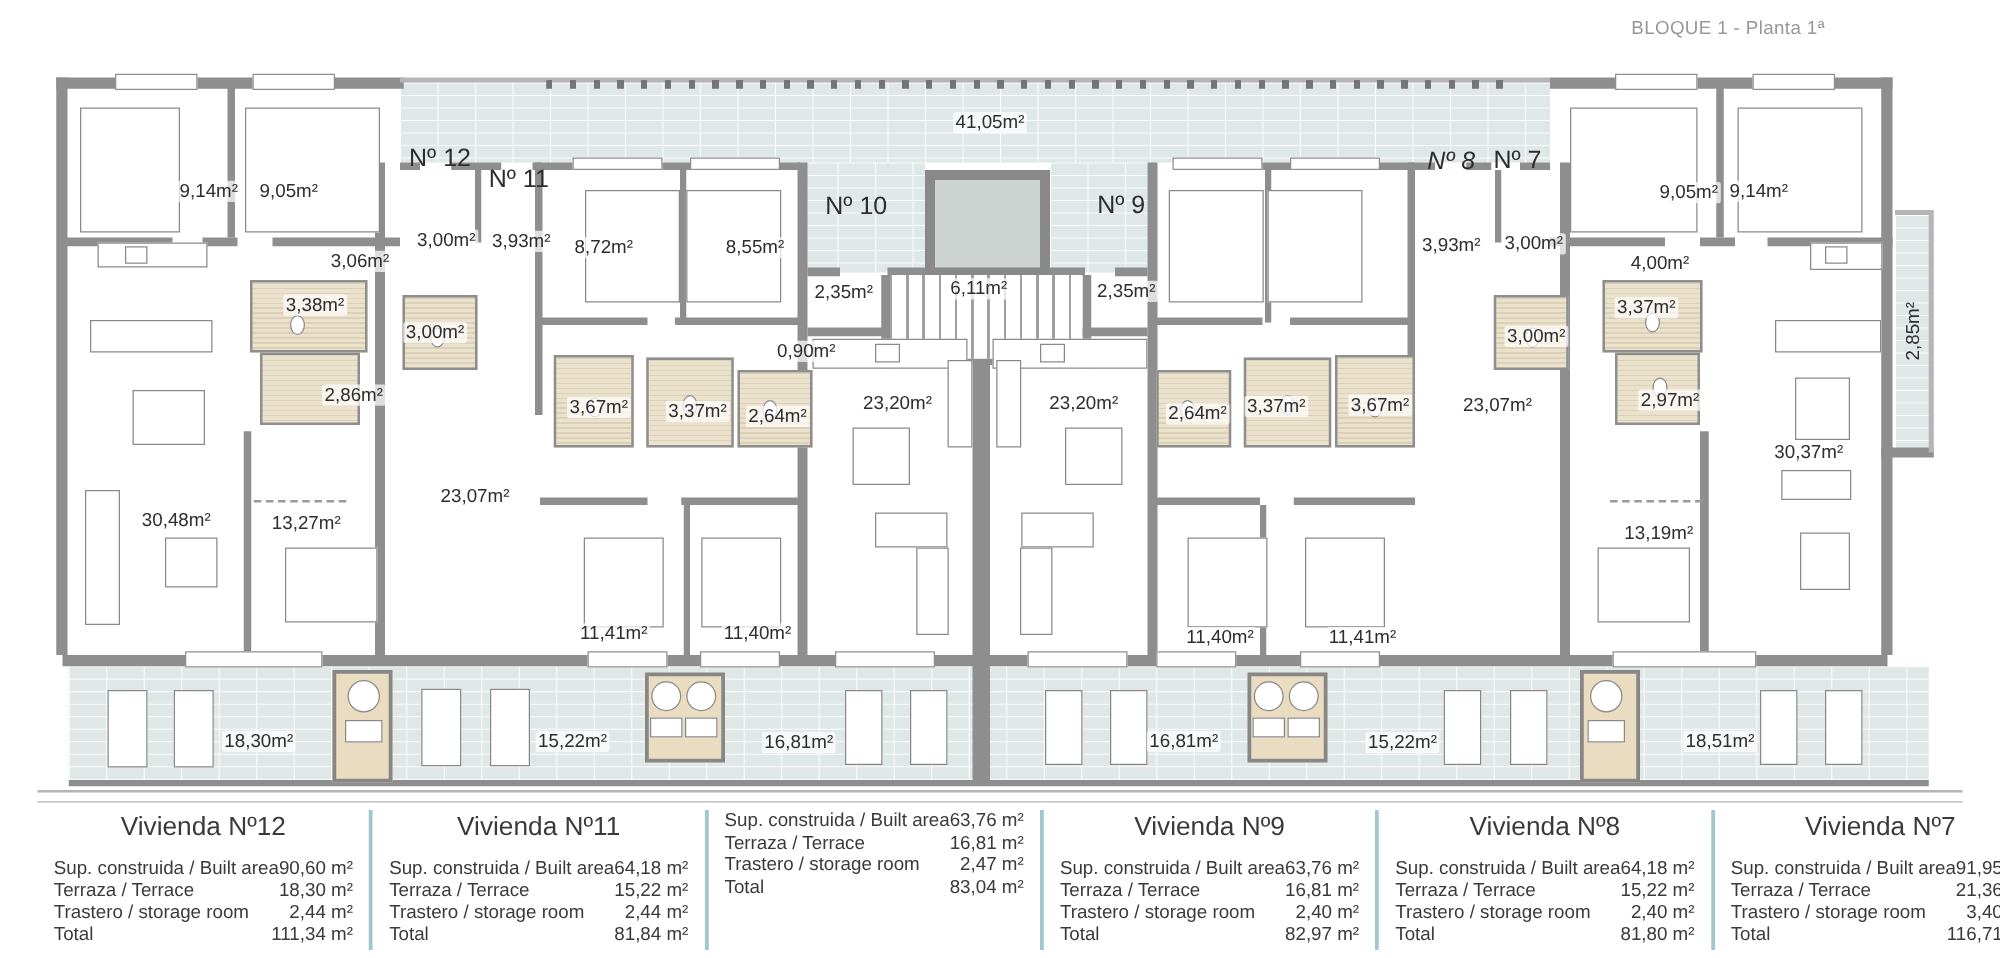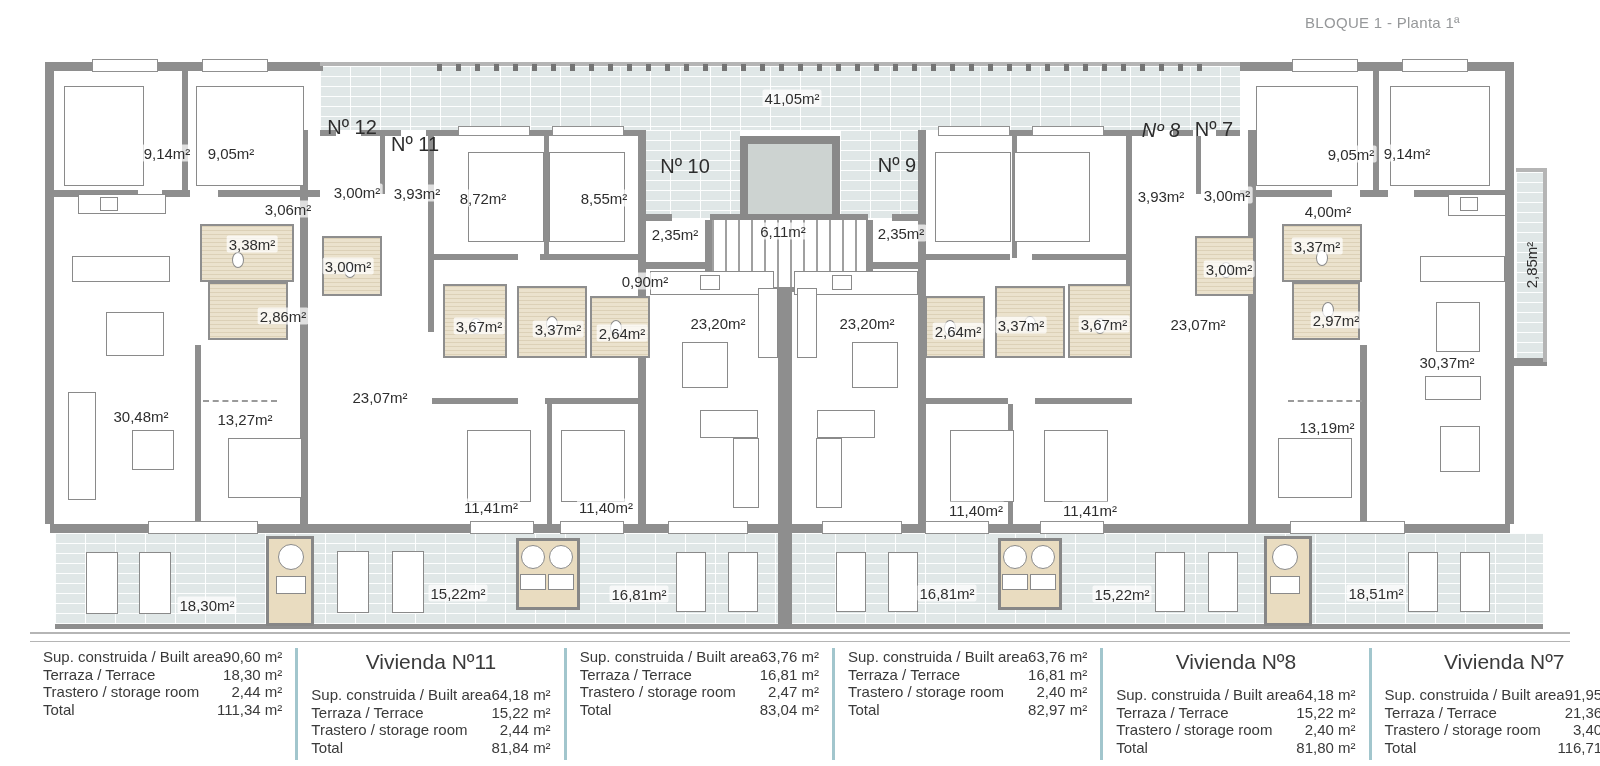--- a/index.html
+++ b/index.html
@@ -258,29 +258,30 @@
     <span class="area-label" style="left: 141px; top: 416px;">30,48m²</span>
     <span class="area-label" style="left: 245px; top: 419px;">13,27m²</span>
     <span class="area-label" style="left: 380px; top: 397px;">23,07m²</span>
     <span class="area-label" style="left: 1447px; top: 362px;">30,37m²</span>
     <span class="area-label" style="left: 1327px; top: 427px;">13,19m²</span>
     <span class="area-label" style="left: 491px; top: 507px;">11,41m²</span>
     <span class="area-label" style="left: 606px; top: 507px;">11,40m²</span>
     <span class="area-label" style="left: 976px; top: 510px;">11,40m²</span>
     <span class="area-label" style="left: 1090px; top: 510px;">11,41m²</span>
     <span class="area-label rot" style="left: 1531px; top: 265px;">2,85m²</span>
-    <span class="area-label" style="left: 207px; top: 593px; margin-top: 12px;">18,30m²</span>
+    <span class="area-label" style="left: 207px; top: 593px;">18,30m²</span>
     <span class="area-label" style="left: 458px; top: 593px;">15,22m²</span>
     <span class="area-label" style="left: 639px; top: 594px;">16,81m²</span>
     <span class="area-label" style="left: 947px; top: 593px;">16,81m²</span>
     <span class="area-label" style="left: 1122px; top: 594px;">15,22m²</span>
     <span class="area-label" style="left: 1376px; top: 593px;">18,51m²</span>
   </div>
 <div id="legend">
     <div class="tcol">
+      <div class="thead">Vivienda Nº12</div>
       <div class="trow">
         <span class="tlabel">Sup. construida / Built area</span>
         <span class="tval">90,60 m²</span>
       </div>
       <div class="trow">
         <span class="tlabel">Terraza / Terrace</span>
         <span class="tval">18,30 m²</span>
       </div>
       <div class="trow">
         <span class="tlabel">Trastero / storage room</span>
@@ -322,20 +323,21 @@
       <div class="trow">
         <span class="tlabel">Trastero / storage room</span>
         <span class="tval">2,47 m²</span>
       </div>
       <div class="trow">
         <span class="tlabel">Total</span>
         <span class="tval">83,04 m²</span>
       </div>
     </div>
     <div class="tcol">
+      <div class="thead">Vivienda Nº9</div>
       <div class="trow">
         <span class="tlabel">Sup. construida / Built area</span>
         <span class="tval">63,76 m²</span>
       </div>
       <div class="trow">
         <span class="tlabel">Terraza / Terrace</span>
         <span class="tval">16,81 m²</span>
       </div>
       <div class="trow">
         <span class="tlabel">Trastero / storage room</span>

